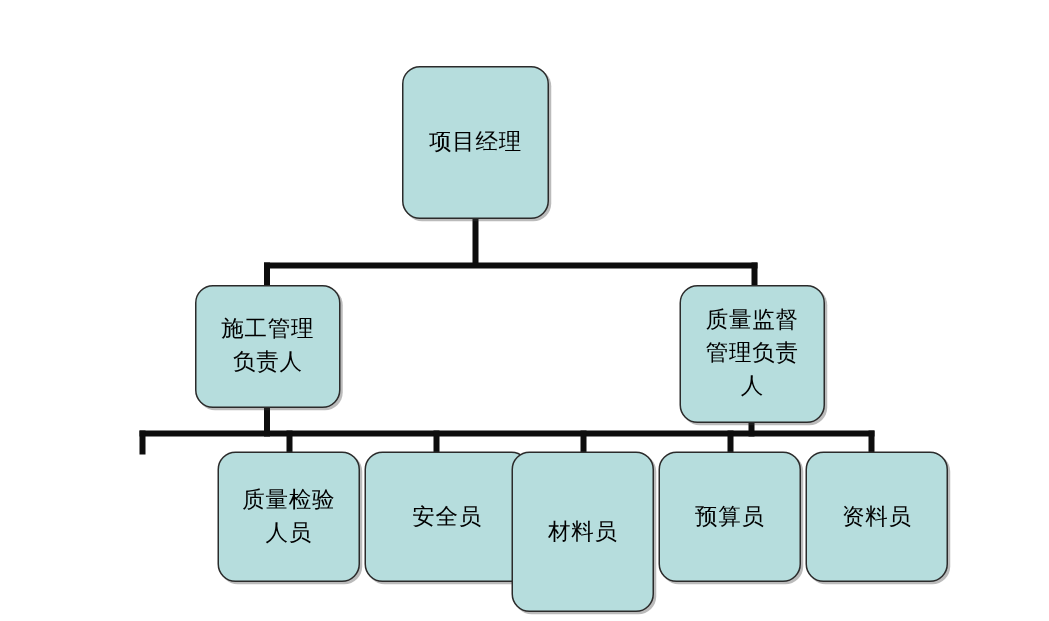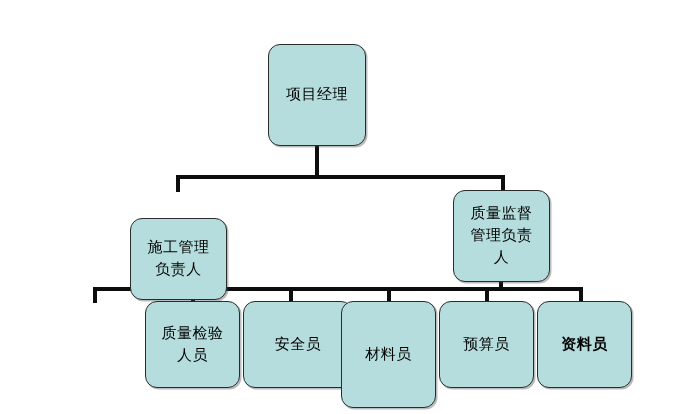--- a/index.html
+++ b/index.html
@@ -71,21 +71,21 @@
   </div>
 
   <div class="connector vertical" style="left:315px; top:146px; width:4px; height:32px;"></div>
 
   <div class="connector horizontal" style="left:176px; top:175px; width:329px; height:4px;"></div>
 
   <div class="connector vertical" style="left:176px; top:175px; width:4px; height:17px;"></div>
 
   <div class="connector vertical" style="left:501px; top:175px; width:4px; height:17px;"></div>
 
-  <div class="node level-2" style="left:130px; top:190px; width:97px; height:82px;margin-top:28px;">
+  <div class="node level-2" style="left:130px; top:190px; width:97px; height:82px;">
     <span class="node-label">施工管理
 负责人</span>
   </div>
 
   <div class="node level-2" style="left:453px; top:190px; width:97px; height:92px;">
     <span class="node-label">质量监督
 管理负责
 人</span>
   </div>
 
@@ -112,17 +112,17 @@
   </div>
 
   <div class="node level-3" style="left:341px; top:301px; width:95px; height:107px;">
     <span class="node-label">材料员</span>
   </div>
 
   <div class="node level-3" style="left:439px; top:301px; width:95px; height:87px;align-items:center;">
     <span class="node-label">预算员</span>
   </div>
 
-  <div class="node level-3" style="left:537px; top:301px; width:95px; height:87px;font-weight:bold;">
+  <div class="node level-3" style="left:537px; top:301px; width:95px; height:87px;">
     <span class="node-label">资料员</span>
   </div>
 
 </div>
 
 </body></html>

